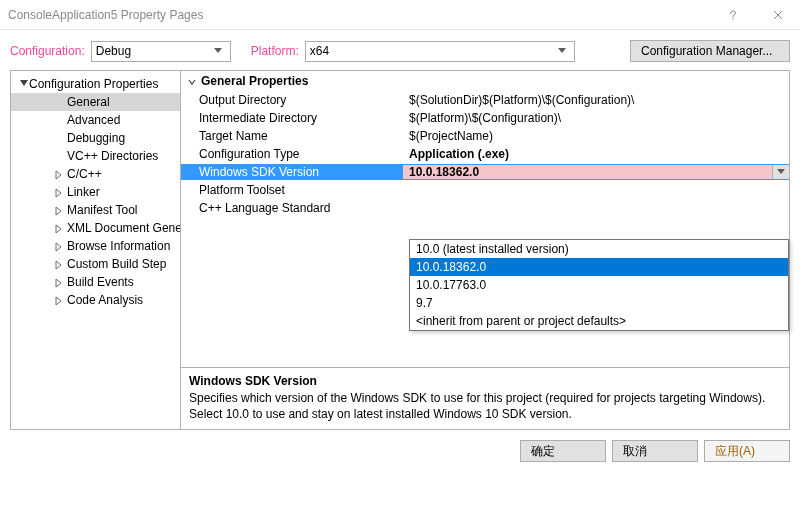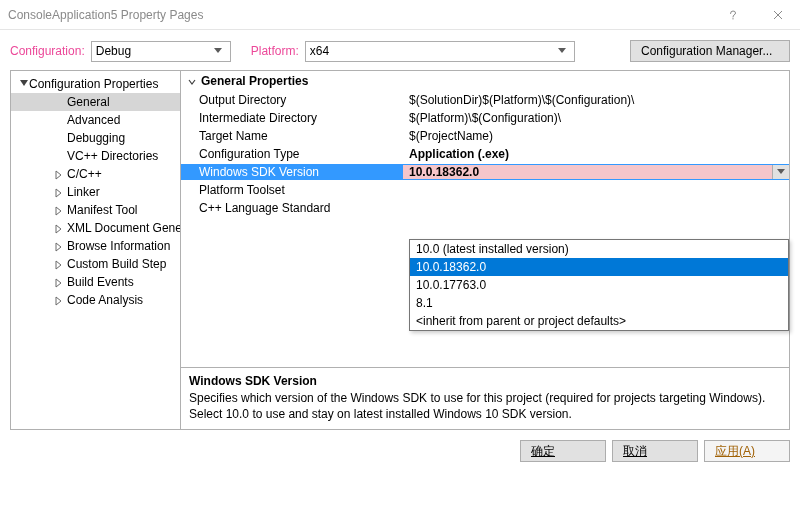--- a/index.html
+++ b/index.html
@@ -52,21 +52,21 @@
   .dropdown { position:absolute; left:228px; right:0; top:0; border:1px solid #767676; background:#fff; box-shadow:2px 2px 4px rgba(0,0,0,0.2); z-index:10; }
   .dropdown .opt { padding:2px 6px; height:18px; display:flex; align-items:center; }
   .dropdown .opt.selopt { background:#0078d7; color:#fff; }
 
   .descbox { border-top:1px solid #b0b0b0; padding:6px 8px; min-height:62px; }
   .descbox .dtitle { font-weight:bold; margin-bottom:2px; }
   .descbox .dtext { color:#000; line-height:1.35; }
 
   
   .bottom { display:flex; justify-content:flex-end; gap:6px; padding:10px 10px 0 10px; }
-  .bottom .btn { width:86px;text-decoration:underline; }
+  .bottom .btn { width:86px; }
 
 </style>
 </head>
 <body>
 
 <div class="titlebar">
   <span>ConsoleApplication5 Property Pages</span>
   <div class="spacer"></div>
   <div class="tbtn">
     <svg viewBox="0 0 10 10">
@@ -218,21 +218,21 @@
             <div class="v"></div>
           </div>
           <div class="row">
             <div class="k">C++ Language Standard</div>
             <div class="v"></div>
           </div>
           <div class="dropdown" style="top: 100px; margin-top: 48px;">
             <div class="opt">10.0 (latest installed version)</div>
             <div class="opt selopt">10.0.18362.0</div>
             <div class="opt">10.0.17763.0</div>
-            <div class="opt">8.1</div>
+            <div class="opt">9.7</div>
             <div class="opt">&lt;inherit from parent or project defaults&gt;</div>
           </div>
         </div>
     </div>
     <div class="descbox">
       <div class="dtitle">Windows SDK Version</div>
       <div class="dtext">Specifies which version of the Windows SDK to use for this project (required for projects targeting Windows). Select 10.0 to use and stay on latest installed Windows 10 SDK version.</div>
     </div>
   </div>
 </div>

